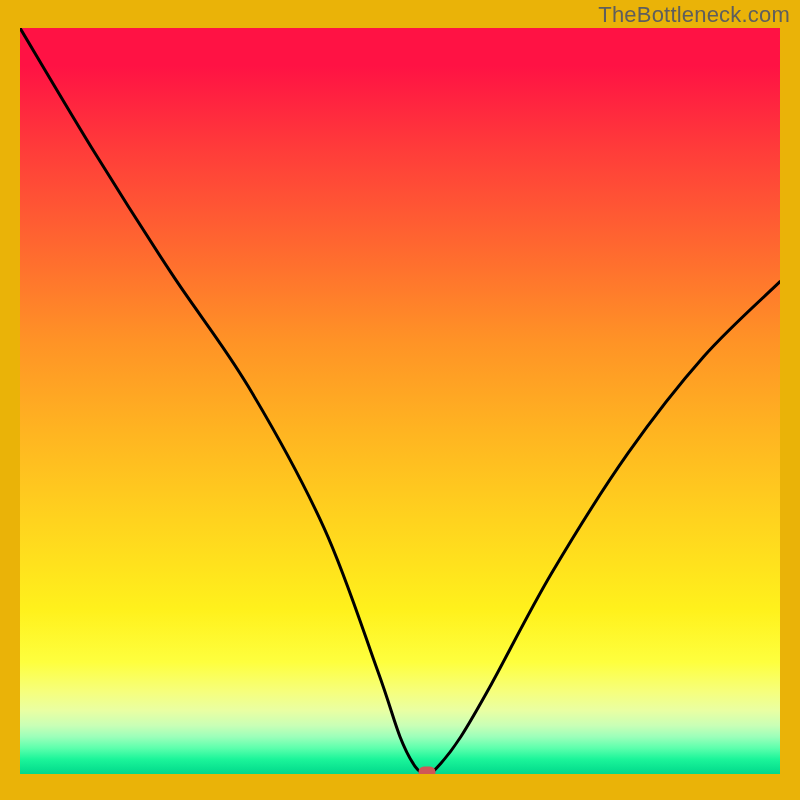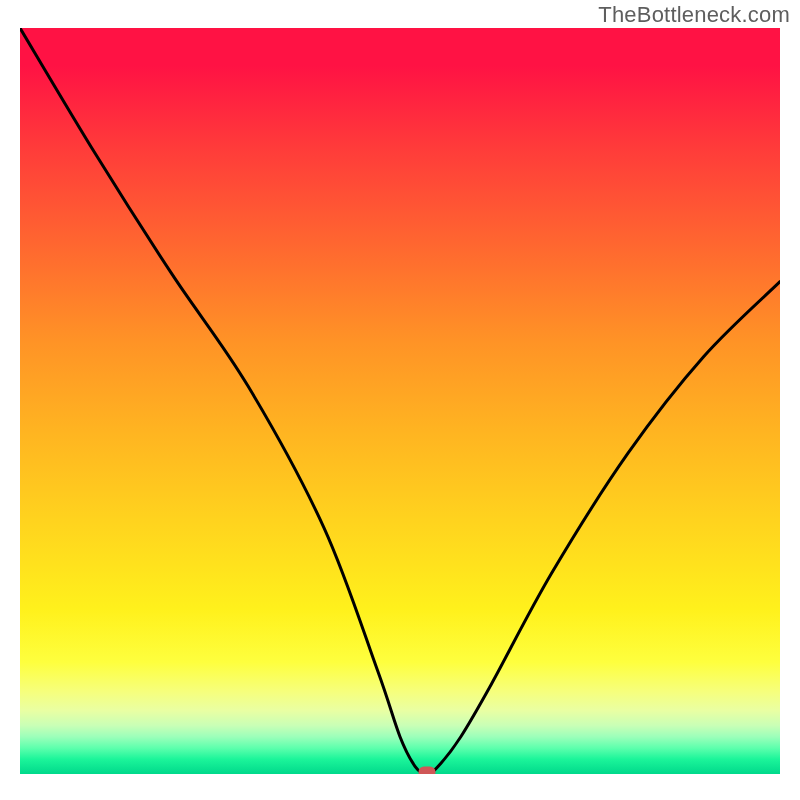--- a/index.html
+++ b/index.html
@@ -8,21 +8,21 @@
     width: 800px;
     height: 800px;
     background: #000;
     overflow: hidden;
     font-family: Arial, Helvetica, sans-serif;
   }
   .frame {
     position: relative;
     width: 800px;
     height: 800px;
-    background: #ffffff;
+    background: #eab308;
   }
   .attribution {
     position: absolute;
     top: 2px;
     right: 10px;
     color: #5e5e5e;
     font-size: 22px;
     font-weight: 500;
     letter-spacing: 0.2px;
     z-index: 20;

